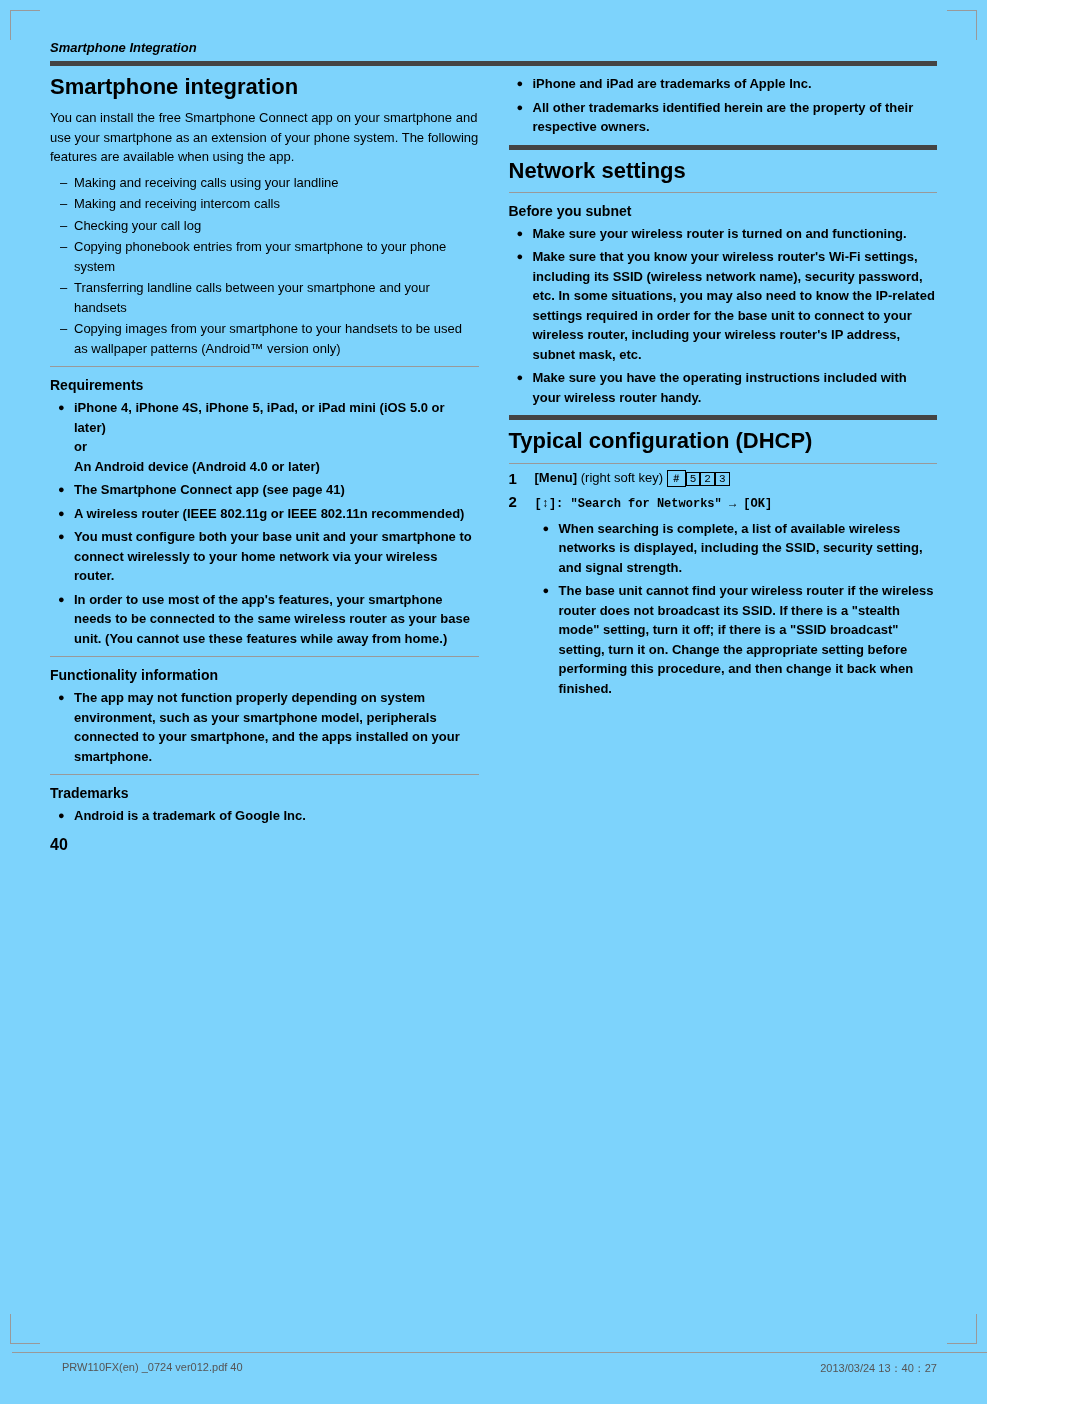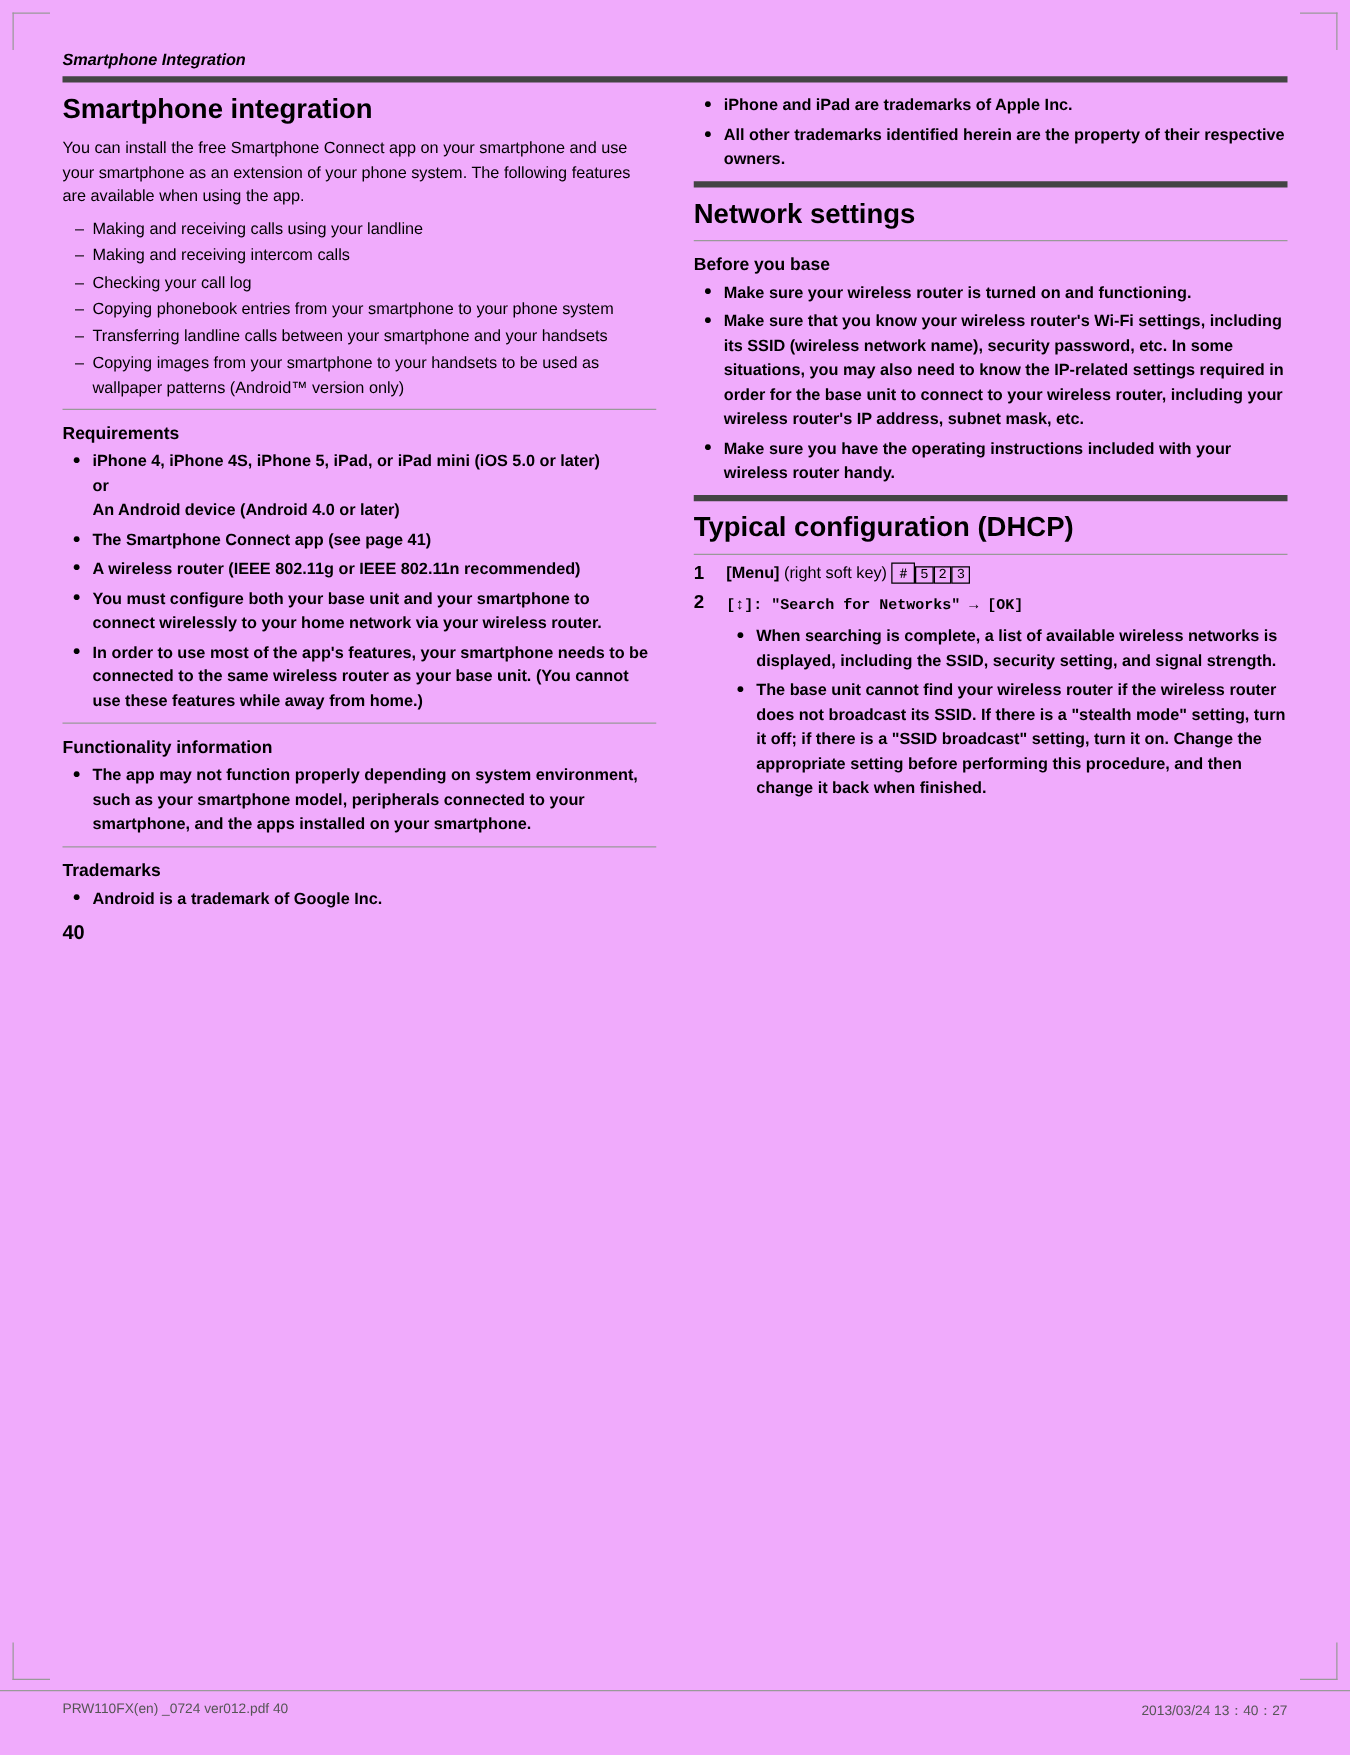--- a/index.html
+++ b/index.html
@@ -7,23 +7,23 @@
       background: #fff;
       font-family: Arial, Helvetica, sans-serif;
       font-size: 13px;
       color: #000;
       width: 1080px;
       min-height: 1404px;
       position: relative;
     }
 
     .page-container {
-      width: 1080px;
+      width: 987px;
       min-height: 1404px;
-      background: #f0abfc;
+      background: #7dd3fc;
       padding: 40px 50px 60px 50px;
       position: relative;
     }
 
     
     .corner-mark {
       position: absolute;
       width: 30px;
       height: 30px;
       border-color: #999;
@@ -128,21 +128,21 @@
       content: '●';
       position: absolute;
       left: 0;
       font-size: 11px;
       top: 1px;
     }
 
     .page-footer {
       position: absolute;
       bottom: 20px;
-      left: 0;
+      left: 12px;
       right: 0;
       display: flex;
       justify-content: space-between;
       padding: 8px 50px;
       border-top: 1px solid #999;
       font-size: 11px;
       color: #555;
     }
 
     .page-number {
@@ -252,21 +252,21 @@
       <ul class="bullet-list">
         <li>iPhone and iPad are trademarks of Apple Inc.</li>
         <li>All other trademarks identified herein are the property of their respective owners.</li>
       </ul>
 
       <hr class="thick-divider">
 
       <h2>Network settings</h2>
       <hr class="thin-divider">
 
-      <h3>Before you base</h3>
+      <h3>Before you subnet</h3>
 
       <ul class="bullet-list">
         <li>Make sure your wireless router is turned on and functioning.</li>
         <li>Make sure that you know your wireless router's Wi-Fi settings, including its SSID (wireless network name), security password, etc. In some situations, you may also need to know the IP-related settings required in order for the base unit to connect to your wireless router, including your wireless router's IP address, subnet mask, etc.</li>
         <li>Make sure you have the operating instructions included with your wireless router handy.</li>
       </ul>
 
       <hr class="thick-divider">
 
       <h2>Typical configuration (DHCP)</h2>

